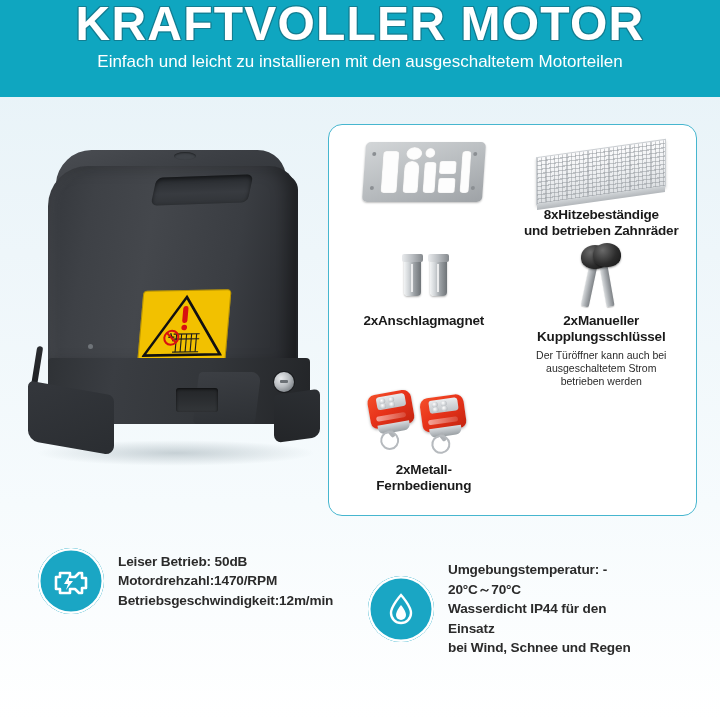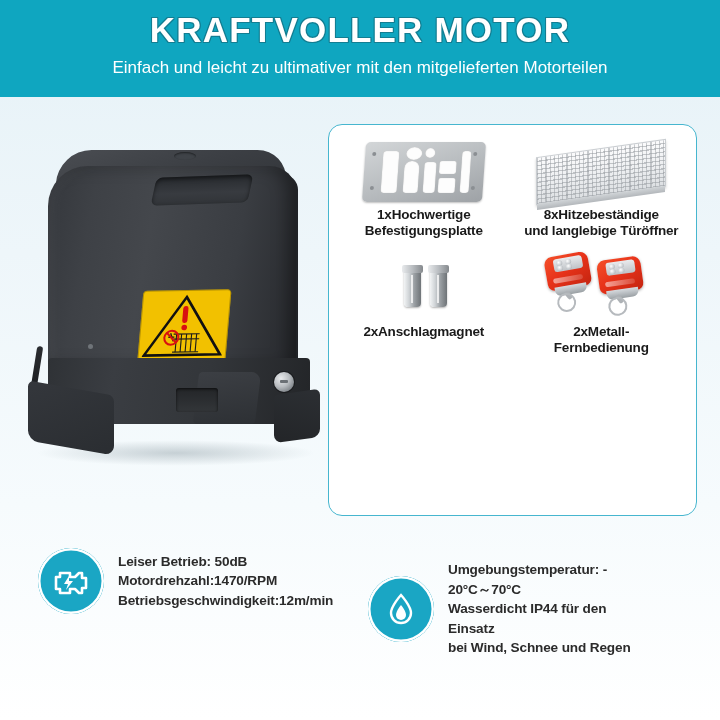--- a/index.html
+++ b/index.html
@@ -27,22 +27,22 @@
     position: absolute;
     left: 0; top: 0;
     width: 720px;
     height: 97px;
     background: #0fa6c0;
     box-sizing: border-box;
     text-align: center;
   }
   .header-title {
     margin: 0;
-    padding-top: 9px;
-    font-size: 35px;
+    padding-top: 3px;
+    font-size: 48px;
     font-weight: bold;
     letter-spacing: 1.2px;
     color: #ffffff;
     line-height: 42px;
     text-shadow:
       1px 0 0 #137e92, -1px 0 0 #137e92,
       0 1px 0 #137e92, 0 -1px 0 #137e92,
       1px 1px 0 #137e92, -1px -1px 0 #137e92,
       1px -1px 0 #137e92, -1px 1px 0 #137e92;
   }
@@ -489,21 +489,21 @@
     white-space: pre-line;
   }
 </style>
 </head>
 <body>
 
 <div id="page">
 
   <div class="header">
     <div class="header-title">KRAFTVOLLER MOTOR</div>
-    <div class="header-subtitle">Einfach und leicht zu ultimativer mit den mitgelieferten Motorteilen</div>
+    <div class="header-subtitle">Einfach und leicht zu installieren mit den ausgeschaltetem Motorteilen</div>
   </div>
 
   <div class="motor-wrap">
     <div class="motor-shadow"></div>
     <div class="motor-top"></div>
     <div class="motor-cover-side"></div>
     <div class="motor-cover"></div>
     <div class="motor-handle"></div>
     <div class="motor-cap"></div>
     <div class="motor-screw"></div>
@@ -555,43 +555,56 @@
             <span class="plate-hole" style="left:18px; top:9px;  width:16px; height:42px; border-radius:3px;"></span>
             <span class="plate-hole" style="left:40px; top:19px; width:15px; height:32px; border-radius:7px 7px 3px 3px;"></span>
             <span class="plate-hole" style="left:41px; top:5px;  width:16px; height:13px; border-radius:50%;"></span>
             <span class="plate-hole" style="left:60px; top:6px;  width:10px; height:10px; border-radius:50%;"></span>
             <span class="plate-hole" style="left:60px; top:20px; width:12px; height:31px; border-radius:3px;"></span>
             <span class="plate-hole" style="left:75px; top:19px; width:17px; height:13px; border-radius:2px;"></span>
             <span class="plate-hole" style="left:75px; top:36px; width:17px; height:15px; border-radius:2px;"></span>
             <span class="plate-hole" style="left:97px; top:9px;  width:9px;  height:42px; border-radius:3px;"></span>
           </div>
         </div>
-        <div class="acc-label">1xHochwertige
-Befestigungsplatte</div>
       </div>
 
       <div class="acc-cell">
         <div class="acc-art">
           <div class="art-rack"></div>
         </div>
         <div class="acc-label">8xHitzebeständige
-und langlebige Türöffner</div>
+und betrieben Zahnräder</div>
       </div>
 
 
       <div class="acc-cell">
         <div class="acc-art">
           <div class="art-magnets">
             <div class="magnet" style="left:20px;"></div>
             <div class="magnet" style="left:46px;"></div>
           </div>
         </div>
         <div class="acc-label">2xAnschlagmagnet</div>
       </div>
 
+      <div class="acc-cell">
+        <div class="acc-art">
+          <div class="art-keys">
+            <div class="key-blade" style="left:20px; top:22px; transform:rotate(12deg);"></div>
+            <div class="key-blade" style="left:38px; top:22px; transform:rotate(-10deg);"></div>
+            <div class="key-head" style="left:16px; top:2px;"></div>
+            <div class="key-head" style="left:28px; top:0px;"></div>
+          </div>
+        </div>
+        <div class="acc-label">2xManueller
+Kupplungsschlüssel</div>
+        <div class="acc-note">Der Türöffner kann auch bei
+ausgeschaltetem Strom
+betrieben werden</div>
+      </div>
 
       <div class="acc-cell">
         <div class="acc-art">
           <div class="art-remotes">
             <div class="remote" style="left:10px; top:4px; transform:rotate(-10deg);">
               <div class="remote-body">
                 <div class="remote-panel">
                   <span class="remote-btn" style="left:3px;  top:2px;"></span>
                   <span class="remote-btn" style="left:12px; top:2px;"></span>
                   <span class="remote-btn" style="left:3px;  top:7px;"></span>

